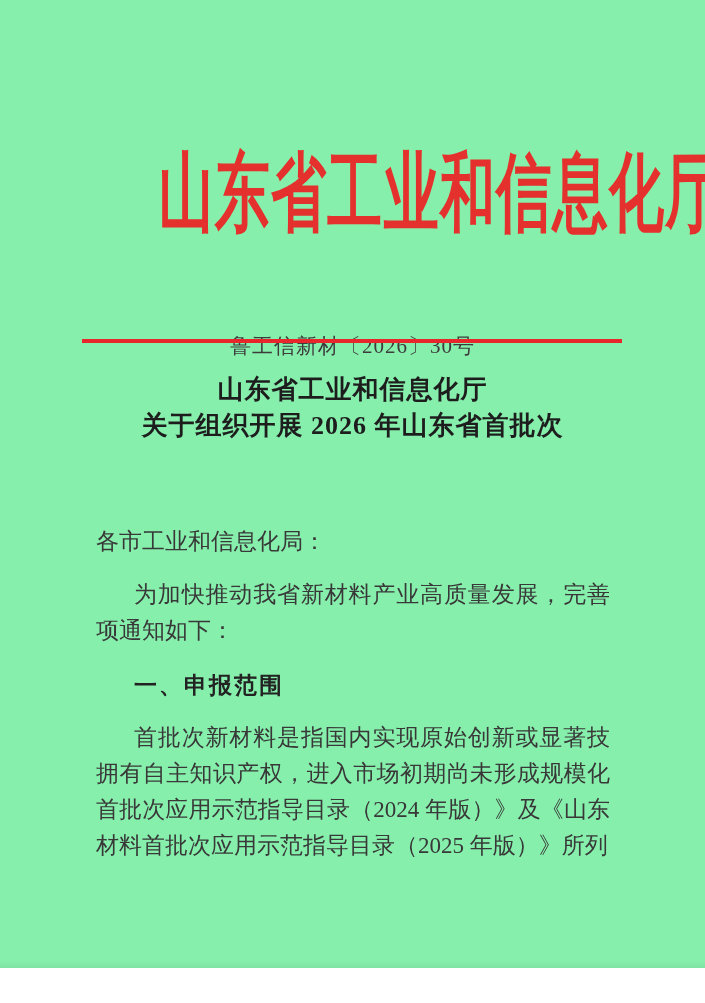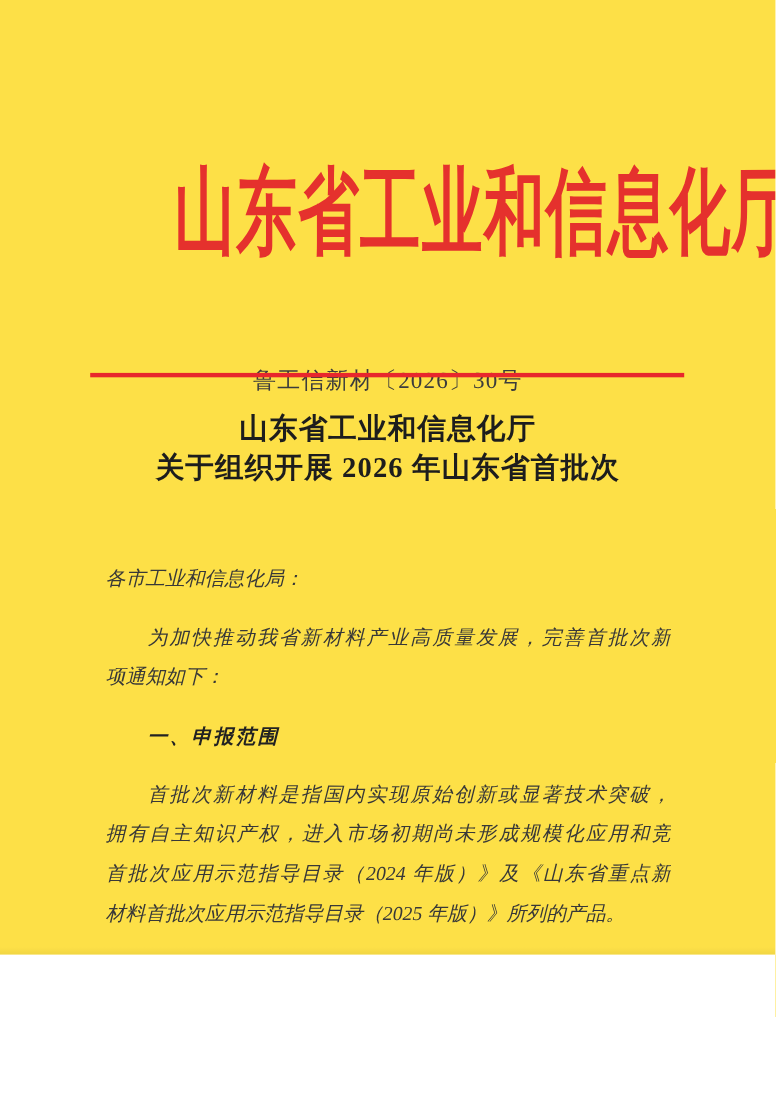--- a/index.html
+++ b/index.html
@@ -3,22 +3,22 @@
 <meta charset="utf-8">
 <style>
   html, body {
     margin: 0;
     padding: 0;
     background: #ffffff;
   }
   .page {
     position: relative;
     width: 705px;
-    height: 868px;
-    background: #fde047;
+    height: 968px;
+    background: #86efac;
     overflow: hidden;
     font-family: "Liberation Serif", "DejaVu Serif", serif;
   }
   
   .agency {
     position: absolute;
     top: 146px;
     left: 0;
     width: 705px;
     text-align: center;
@@ -66,26 +66,25 @@
     text-align: center;
     font-weight: bold;
     color: #1d1d1d;
     font-size: 26px;
     line-height: 35.5px;
     letter-spacing: 1px;
   }
   
   .body-text {
     position: absolute;
-    top: 508px;
+    top: 524px;
     left: 96px;
     width: 514px;
-    font-size: 18px;
+    font-size: 23px;
     color: #383838;
-    font-style: italic;
   }
   .line {
     height: 36.2px;
     line-height: 36.2px;
     overflow: hidden;
   }
   .jfy {
     text-align: justify;
     text-align-last: justify;
   }

